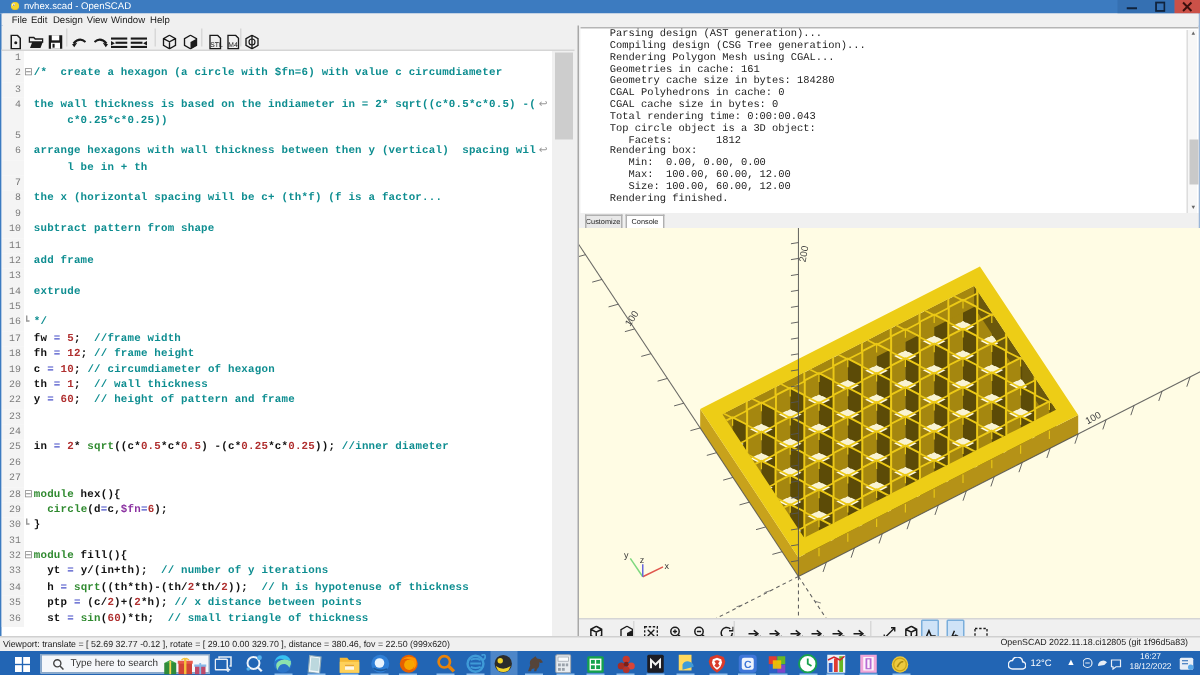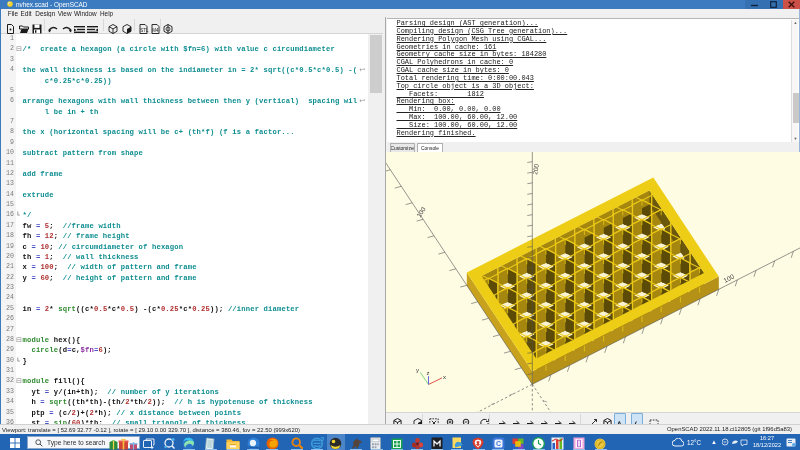--- a/index.html
+++ b/index.html
@@ -36,21 +36,21 @@
 .n { color:#b03030; }
 .v { color:#111; }
 .e { color:#4a52c8; }
 .d { color:#8a30a0; }
 
 #esb { position:absolute; left:368px; top:34px; width:15px; height:389.5px; background:#f0f0f0; }
 #esb .th { position:absolute; left:1.5px; top:1px; width:12px; height:58px; background:#cdcdcd; }
 #esplit { position:absolute; left:383px; top:17px; width:3px; height:406.5px; background:#f0f0f0; border-right:1px solid #a8a8a8; }
 
 #console { position:absolute; left:386.5px; top:17.5px; width:412.5px; height:124.5px; background:#fff; border-top:1px solid #b5b5b5; font:6.95px "Liberation Mono", monospace; color:#222; }
-#console .in { position:absolute; left:10px; top:1.5px;text-decoration:underline; }
+#console .in { position:absolute; left:20px; top:1.5px; }
 #console .in div { height:7.85px; line-height:7.85px; white-space:pre; }
 #csb { position:absolute; right:1px; top:1px; width:7px; height:123px; background:#f7f7f7; border-left:1px solid #ddd; }
 #csb .th { position:absolute; left:0.5px; top:73px; width:6px; height:30px; background:#c9c9c9; }
 #csb .a { position:absolute; left:0.5px; width:6px; height:7px; font-size:4px; color:#666; text-align:center; line-height:7px;}
 
 #tabs { position:absolute; left:386.5px; top:142px; width:412.5px; height:10px; background:#f0f0f0; }
 .tab { position:absolute; top:0.5px; height:9.5px; font-size:4.9px; color:#222; text-align:center; line-height:9.5px; white-space:nowrap; overflow:hidden; }
 #tab1 { left:3px; width:25px; background:#e8e8e8; border:0.5px solid #b0b0b0; border-bottom:none; }
 #tab2 { left:30.5px; width:26px; background:#fff; border:0.5px solid #b0b0b0; border-bottom:none; }
 
@@ -186,21 +186,20 @@
 <div class="erow"><span class="ln">11</span><span class="ct"></span></div>
 <div class="erow"><span class="ln">12</span><span class="ct"><span class="c">add frame</span></span></div>
 <div class="erow"><span class="ln">13</span><span class="ct"></span></div>
 <div class="erow"><span class="ln">14</span><span class="ct"><span class="c">extrude</span></span></div>
 <div class="erow"><span class="ln">15</span><span class="ct"></span></div>
 <div class="erow"><span class="ln">16</span><span class="folde">┗</span><span class="ct"><span class="c">*/</span></span></div>
 <div class="erow"><span class="ln">17</span><span class="ct"><span class="v">fw </span><span class="e">= </span><span class="n">5</span><span class="v">;  </span><span class="c">//frame width</span></span></div>
 <div class="erow"><span class="ln">18</span><span class="ct"><span class="v">fh </span><span class="e">= </span><span class="n">12</span><span class="v">; </span><span class="c">// frame height</span></span></div>
 <div class="erow"><span class="ln">19</span><span class="ct"><span class="v">c </span><span class="e">= </span><span class="n">10</span><span class="v">; </span><span class="c">// circumdiameter of hexagon</span></span></div>
 <div class="erow"><span class="ln">20</span><span class="ct"><span class="v">th </span><span class="e">= </span><span class="n">1</span><span class="v">;  </span><span class="c">// wall thickness</span></span></div>
-<div class="erow"><span class="ln">21</span><span class="ct"><span class="v">x </span><span class="e">= </span><span class="n">100</span><span class="v">;  </span><span class="c">// width of pattern and frame</span></span></div>
 <div class="erow"><span class="ln">22</span><span class="ct"><span class="v">y </span><span class="e">= </span><span class="n">60</span><span class="v">;  </span><span class="c">// height of pattern and frame</span></span></div>
 <div class="erow"><span class="ln">23</span><span class="ct"></span></div>
 <div class="erow"><span class="ln">24</span><span class="ct"></span></div>
 <div class="erow"><span class="ln">25</span><span class="ct"><span class="v">in </span><span class="e">= </span><span class="n">2</span><span class="v">* </span><span class="k">sqrt</span><span class="v">((c*</span><span class="n">0.5</span><span class="v">*c*</span><span class="n">0.5</span><span class="v">) -(c*</span><span class="n">0.25</span><span class="v">*c*</span><span class="n">0.25</span><span class="v">)); </span><span class="c">//inner diameter</span></span></div>
 <div class="erow"><span class="ln">26</span><span class="ct"></span></div>
 <div class="erow"><span class="ln">27</span><span class="ct"></span></div>
 <div class="erow"><span class="ln">28</span><span class="fold">⊟</span><span class="ct"><span class="k">module</span><span class="v"> hex(){</span></span></div>
 <div class="erow"><span class="ln">29</span><span class="ct"><span class="v">  </span><span class="k">circle</span><span class="v">(d</span><span class="e">=</span><span class="v">c,</span><span class="d">$fn</span><span class="e">=</span><span class="n">6</span><span class="v">);</span></span></div>
 <div class="erow"><span class="ln">30</span><span class="folde">┗</span><span class="ct"><span class="v">}</span></span></div>
 <div class="erow"><span class="ln">31</span><span class="ct"></span></div>

